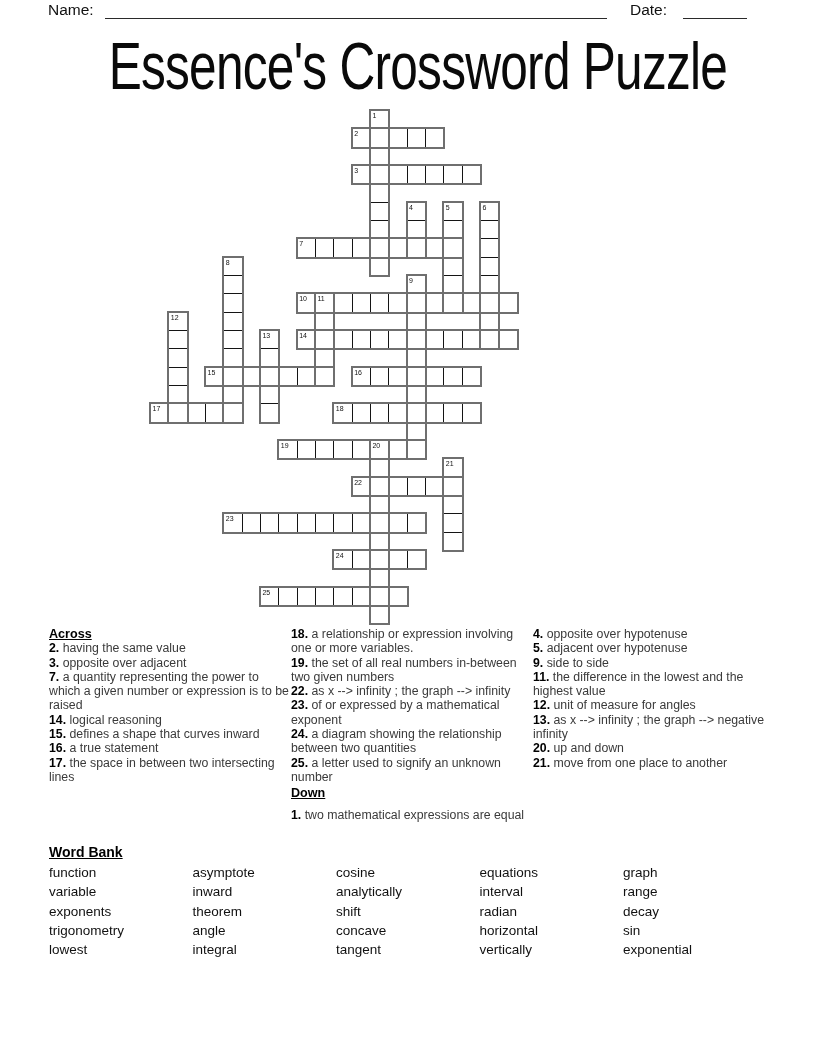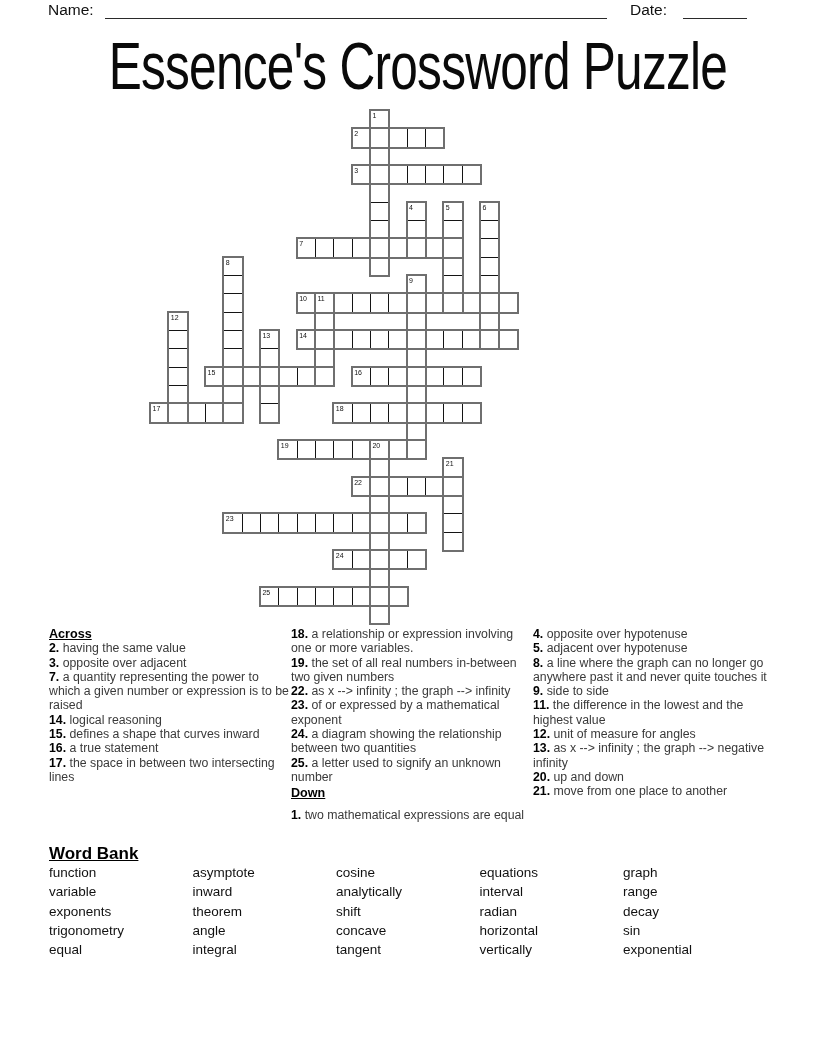--- a/index.html
+++ b/index.html
@@ -31,21 +31,21 @@
   
   .clue-col{position:absolute;top:627px;width:240px;font-size:12.3px;line-height:14.3px;color:var(--clue-text,#3a3a3a);}
   #clue-col-1{left:49px;}
   #clue-col-2{left:291px;}
   #clue-col-3{left:533px;}
   .sec-h{font-weight:bold;text-decoration:underline;color:#000;font-size:12.6px;}
   #down-header{margin:2px 0 7px 0;}
   .clue .n{font-weight:bold;color:#000;}
 
   
-  #wordbank-label{position:absolute;left:49px;top:844px;font-size:17px;font-weight:bold;text-decoration:underline;color:#000;}
+  #wordbank-label{position:absolute;left:49px;top:844px;font-size:14px;font-weight:bold;text-decoration:underline;color:#000;}
   .wb-col{position:absolute;top:863px;width:140px;font-size:13.5px;line-height:19.3px;color:#111;}
 </style>
 </head>
 <body>
 
 <div id="name-label">Name:</div>
 <div id="name-line" class="write-line"></div>
 <div id="date-label">Date:</div>
 <div id="date-line" class="write-line"></div>
 
@@ -315,38 +315,37 @@
   <div class="sec-h" id="down-header">Down</div>
   <div id="down-clues-a">
       <div class="clue"><span class="n">1.</span> two mathematical expressions are equal</div>
     </div>
 </div>
 
 <div id="clue-col-3" class="clue-col">
   <div id="down-clues-b">
       <div class="clue"><span class="n">4.</span> opposite over hypotenuse</div>
       <div class="clue"><span class="n">5.</span> adjacent over hypotenuse</div>
-      <div class="clue"><span class="n">8.</span> a line where the graph can no longer go anywhere past it and never quite touches it</div>
       <div class="clue"><span class="n">9.</span> side to side</div>
       <div class="clue"><span class="n">11.</span> the difference in the lowest and the highest value</div>
       <div class="clue"><span class="n">12.</span> unit of measure for angles</div>
       <div class="clue"><span class="n">13.</span> as x --&gt; infinity ; the graph --&gt; negative infinity</div>
       <div class="clue"><span class="n">20.</span> up and down</div>
       <div class="clue"><span class="n">21.</span> move from one place to another</div>
     </div>
 </div>
 
 <div id="wordbank-label">Word Bank</div>
 <div id="wordbank">
     <div class="wb-col" style="left: 49px;">
       <div>function</div>
       <div>variable</div>
       <div>exponents</div>
       <div>trigonometry</div>
-      <div>equal</div>
+      <div>lowest</div>
     </div>
     <div class="wb-col" style="left: 192.5px;">
       <div>asymptote</div>
       <div>inward</div>
       <div>theorem</div>
       <div>angle</div>
       <div>integral</div>
     </div>
     <div class="wb-col" style="left: 336px;">
       <div>cosine</div>

